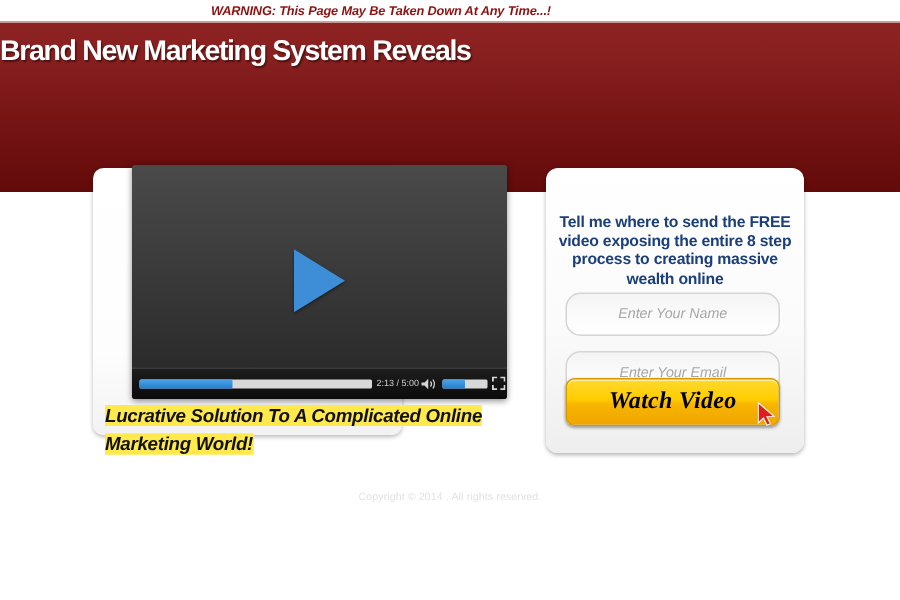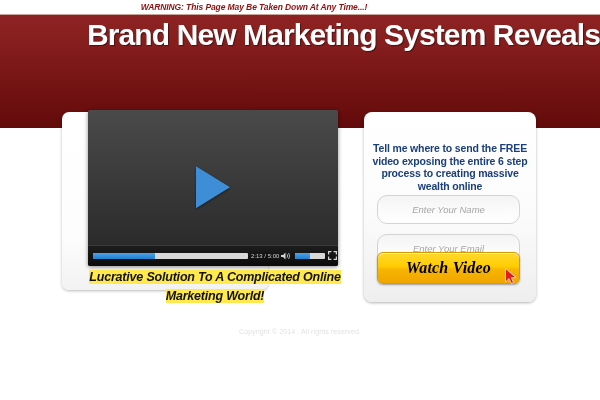--- a/index.html
+++ b/index.html
@@ -46,23 +46,23 @@
         #892020 18%,
         #7c1818 45%,
         #6d0f0f 78%,
         #620a0a 100%);
     border-top: 1px solid #c9a39a;
   }
   .headline {
     position: absolute;
     left: 0; top: 6px;
     width: 600px;
-    text-align: right;
+    text-align: left;
     color: #ffffff;
-    font-size: 30px;
+    font-size: 19px;
     font-weight: bold;
     line-height: 27px;
     letter-spacing: -0.9px;
     text-shadow: 1px 1px 1px rgba(0,0,0,0.45);
     font-stretch: condensed;
   }
   .headline-line { display: block; white-space: nowrap; }
 
   
   .page-body {
@@ -160,21 +160,20 @@
     position: absolute;
     left: 240px; top: 5px;
     width: 9px; height: 9px;
   }
 
   
   .subheading {
     position: absolute;
     left: 70px; top: 268px;
     width: 290px;
-    text-align: center;
     font-size: 12.5px;
     font-weight: bold;
     font-style: italic;
     color: #111111;
     line-height: 19px;
     letter-spacing: -0.2px;
   }
   .subheading span {
     background: #ffe94d;
     box-decoration-break: clone;
@@ -310,21 +309,21 @@
   </div>
 </div>
 
 <div class="subheading">
   <span><span>Lucrative Solution To A Complicated Online</span></span><br>
   <span><span>Marketing World!</span></span>
 </div>
 
 <div class="form-panel"></div>
 
-<div class="form-headline">Tell me where to send the FREE video exposing the entire 6 step process to creating massive wealth online</div>
+<div class="form-headline">Tell me where to send the FREE video exposing the entire 8 step process to creating massive wealth online</div>
 
 <input class="field field-name" type="text" placeholder="Enter Your Name" style="">
 
 <input class="field field-email" type="text" placeholder="Enter Your Email" style="">
 
 <button class="cta-button">Watch Video</button>
 
 <svg class="cursor-arrow" viewBox="0 0 13 16">
   <path d="M0.5 0.5 L0.5 14 L4 10.6 L6.4 15.5 L8.6 14.4 L6.2 9.8 L11 9.6 Z" fill="#e21b1b" stroke="#ffffff" stroke-width="0.7"></path>
 </svg>

